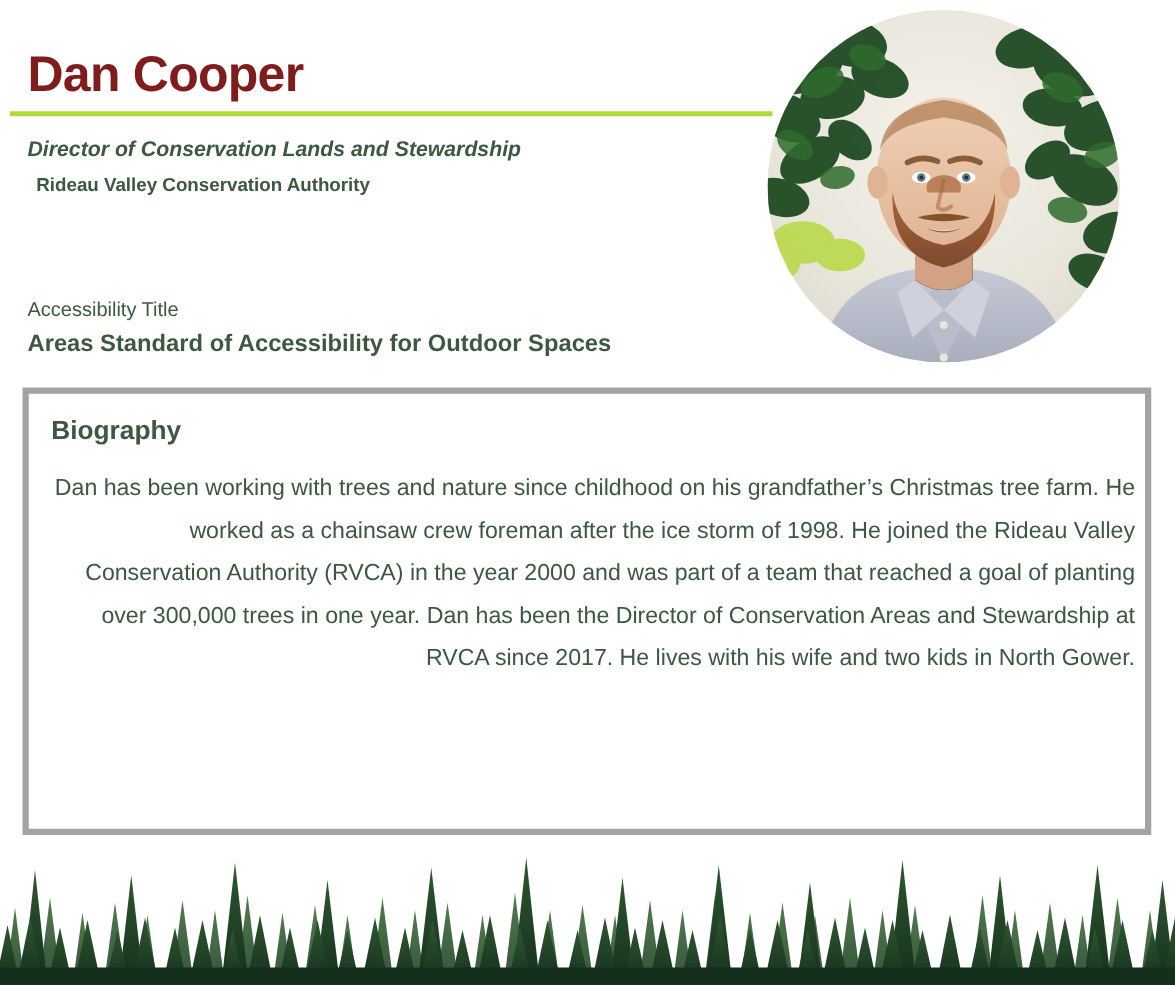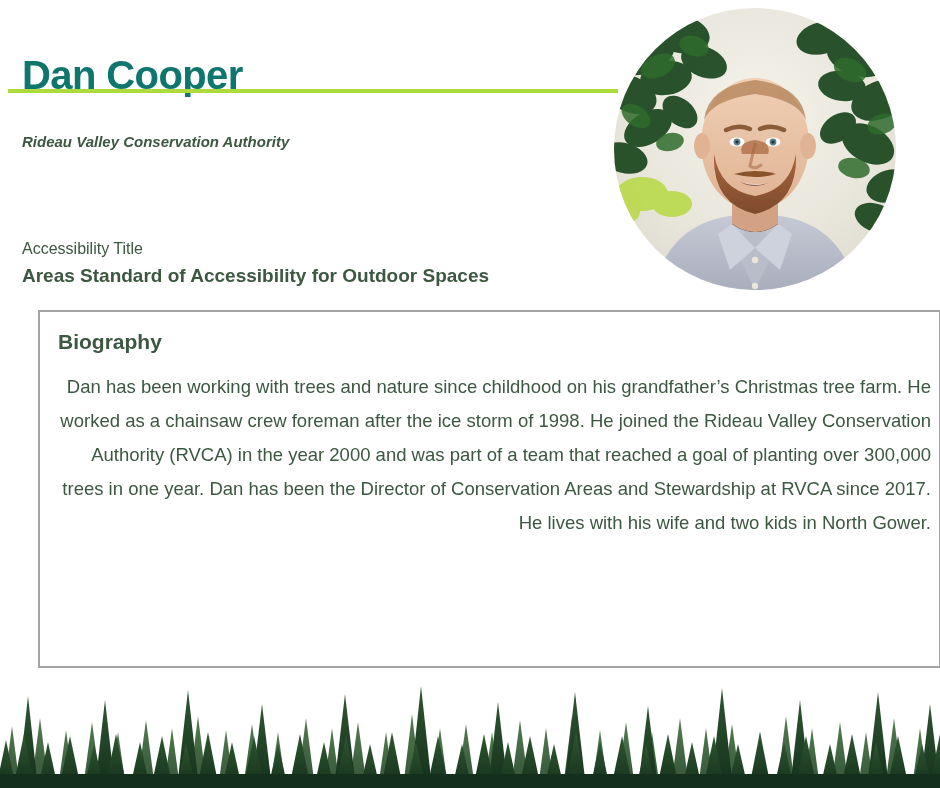--- a/index.html
+++ b/index.html
@@ -16,24 +16,24 @@
     width: 940px;
     height: 788px;
     background: #ffffff;
     overflow: hidden;
   }
 
   
   .speaker-name {
     position: absolute;
     left: 22px;
-    top: 55px;
+    top: 40px;
     font-size: 40px;
     font-weight: bold;
-    color: #0f766e;
+    color: #7f1d1d;
     letter-spacing: -0.6px;
     line-height: 1;
     margin: 0;
     white-space: nowrap;
   }
   .accent-rule {
     position: absolute;
     left: 8px;
     top: 89px;
     width: 610px;
@@ -51,24 +51,23 @@
     line-height: 1.45;
     margin: 0;
     white-space: nowrap;
   }
   .speaker-org {
     position: absolute;
     left: 22px;
     top: 131px;
     font-size: 15px;
     font-weight: bold;
-    font-style: italic;
     color: #3c5840;
     line-height: 1.45;
-    margin: 0;
+    margin: 7px;
     white-space: nowrap;
   }
 
   
   .portrait-wrap {
     position: absolute;
     left: 614px;
     top: 8px;
     width: 282px;
     height: 282px;
@@ -104,23 +103,22 @@
   }
 
   
   .bio-box {
     position: absolute;
     left: 18px;
     top: 310px;
     width: 903px;
     height: 358px;
     box-sizing: border-box;
-    border: 2px solid #a3a3a3;
+    border: 5px solid #a3a3a3;
     background: #ffffff;
-    margin-left: 20px;
   }
   .bio-heading {
     position: absolute;
     left: 18px;
     top: 18px;
     font-size: 21px;
     font-weight: bold;
     color: #3c5840;
     margin: 0;
   }
@@ -152,20 +150,21 @@
 </style>
 </head>
 <body>
 
 <div id="slide">
 
   <h1 class="speaker-name">Dan Cooper</h1>
 
   <div class="accent-rule"></div>
 
+  <div class="speaker-role">Director of Conservation Lands and Stewardship</div>
 
   <div class="speaker-org">Rideau Valley Conservation Authority</div>
 
   <div class="portrait-wrap">
     <svg viewBox="0 0 282 282" preserveAspectRatio="xMidYMid slice">
       <defs>
         <radialGradient id="bgGlow" cx="50%" cy="38%" r="72%">
           <stop offset="0%" stop-color="#f4f2ea"></stop>
           <stop offset="60%" stop-color="#e9e7dc"></stop>
           <stop offset="100%" stop-color="#dcdacd"></stop>

